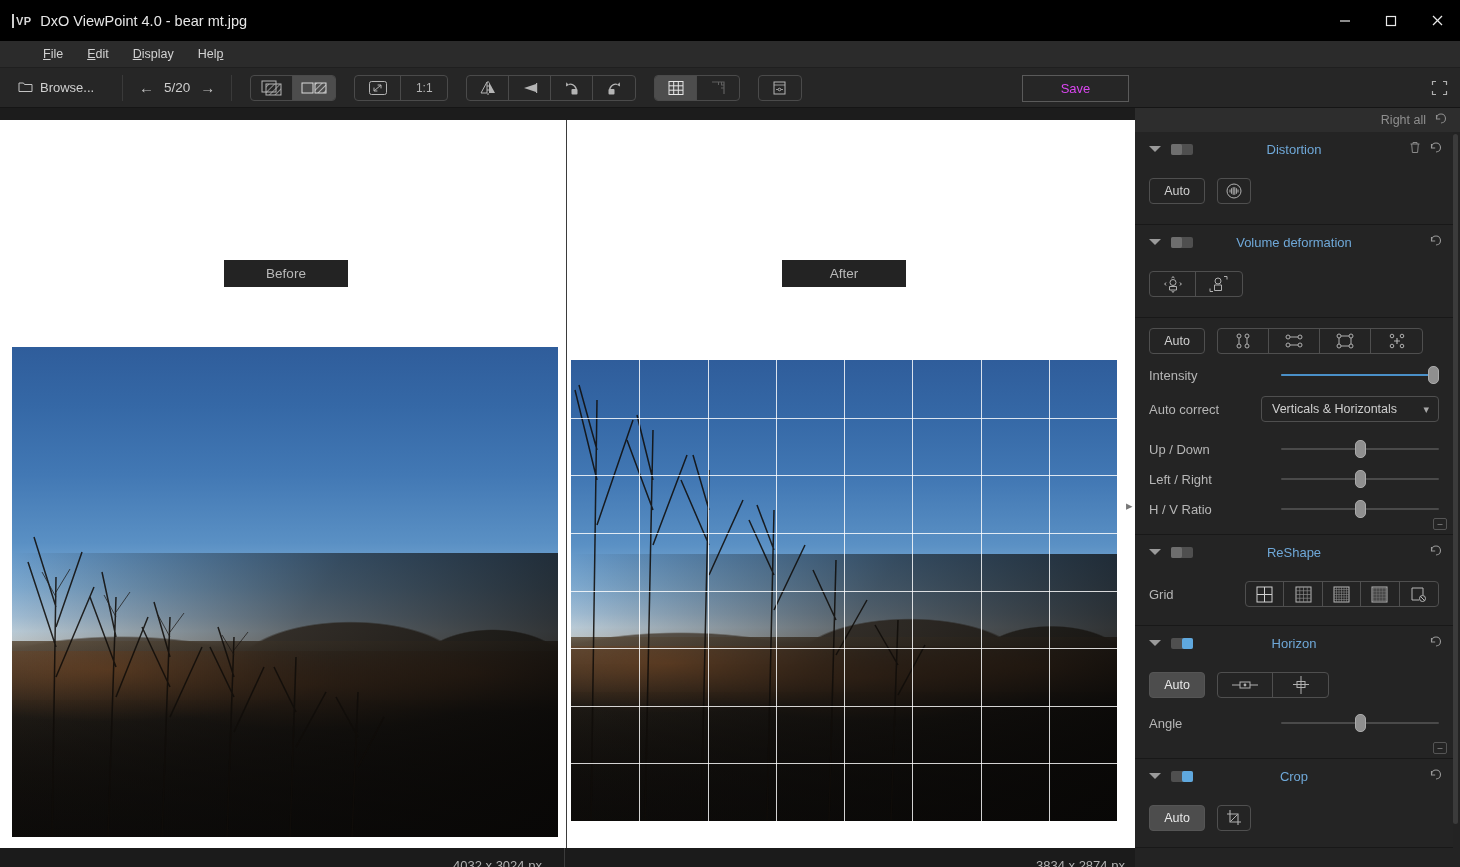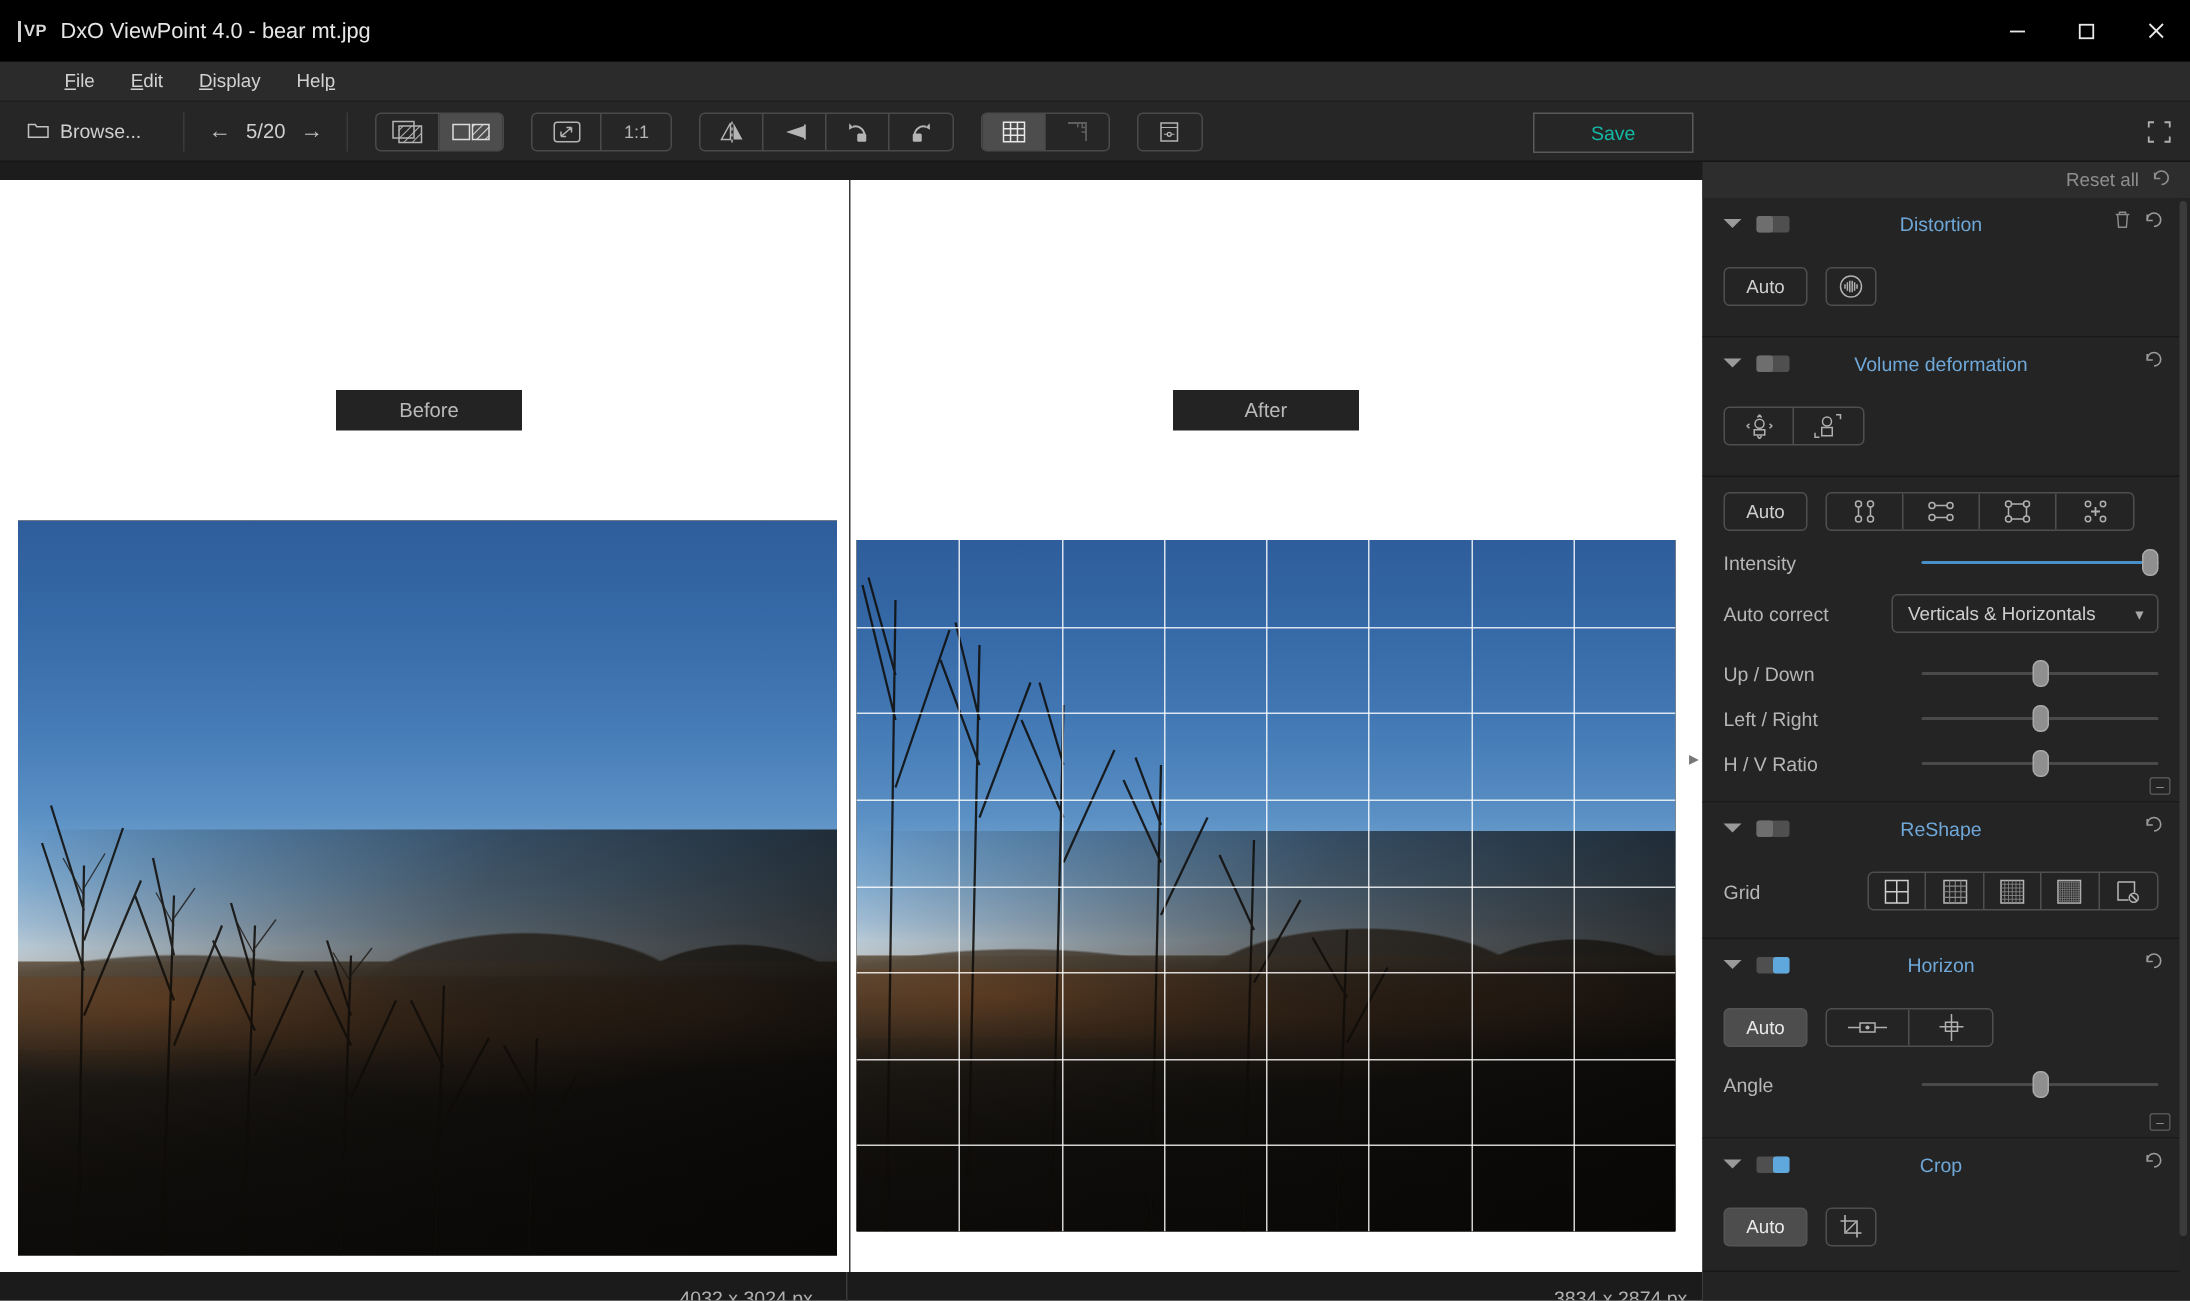--- a/index.html
+++ b/index.html
@@ -68,21 +68,21 @@
     background: transparent;
   }
   .gbtn:last-child { border-right: none; }
   .gbtn.active { background: #4d4d4d; color: #e8e8e8; }
   .gbtn.sized { min-width: 46px; }
 
   .save-wrap { position: absolute; left: 1022px; top: 7px; }
   .save-btn {
     width: 107px; height: 27px; border: 1px solid #5a5a5a; border-radius: 0;
     display: flex; align-items: center; justify-content: center;
-    font-size: 13px; color: #14b8a6; background: #262626;
+    font-size: 13px; color: #d946ef; background: #262626;
   }
   .fullscreen-ico { position: absolute; right: 12px; top: 12px; }
 
   
   .main {
     position: absolute; left: 0; top: 120px; width: 1135px; height: 759px;
     background: #ffffff;
   }
   .pane-split { position: absolute; left: 566px; top: 0; width: 1px; height: 728px; background: #3b3b3b; }
 
@@ -466,21 +466,21 @@
     <div class="dim-bar">
       <div class="dim-sep"></div>
       <div class="dim-text dim-left">4032 x 3024 px</div>
       <div class="dim-text dim-right">3834 x 2874 px</div>
     </div>
   </div>
 
   <div class="rpanel">
 
     <div class="reset-all-bar">
-      <span>Reset all</span>
+      <span>Right all</span>
       <span>
         <svg width="14" height="13" viewBox="0 0 14 13">
             <path d="M2.5 6.5 A4.5 4.5 0 1 1 7 11" fill="none" stroke="#8f8f8f" stroke-width="1.1"></path>
             <path d="M2.5 3 V7 H6.2" fill="none" stroke="#8f8f8f" stroke-width="1.1"></path>
           </svg>
       </span>
     </div>
 
     <div class="panel-scroll">
 

